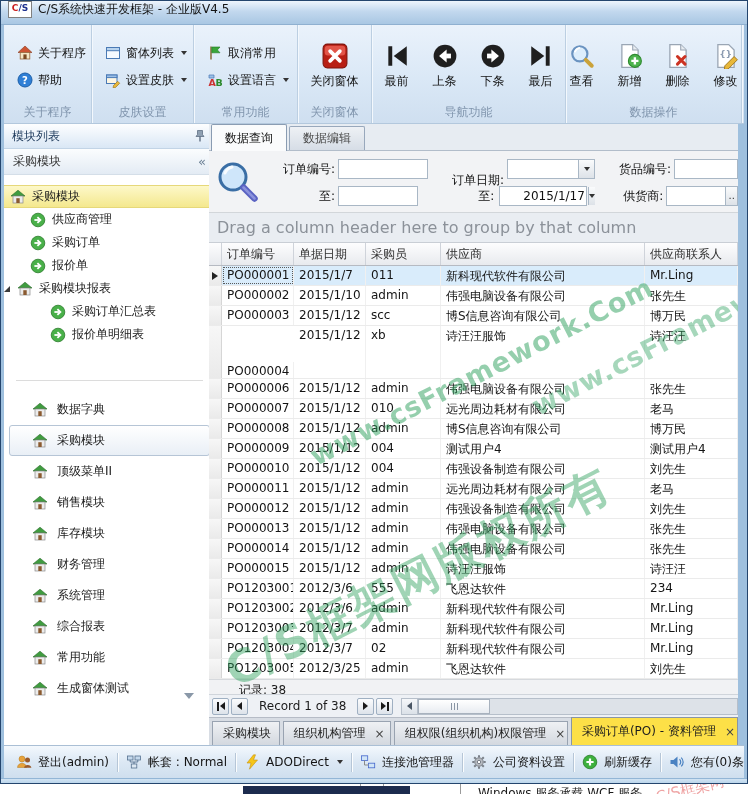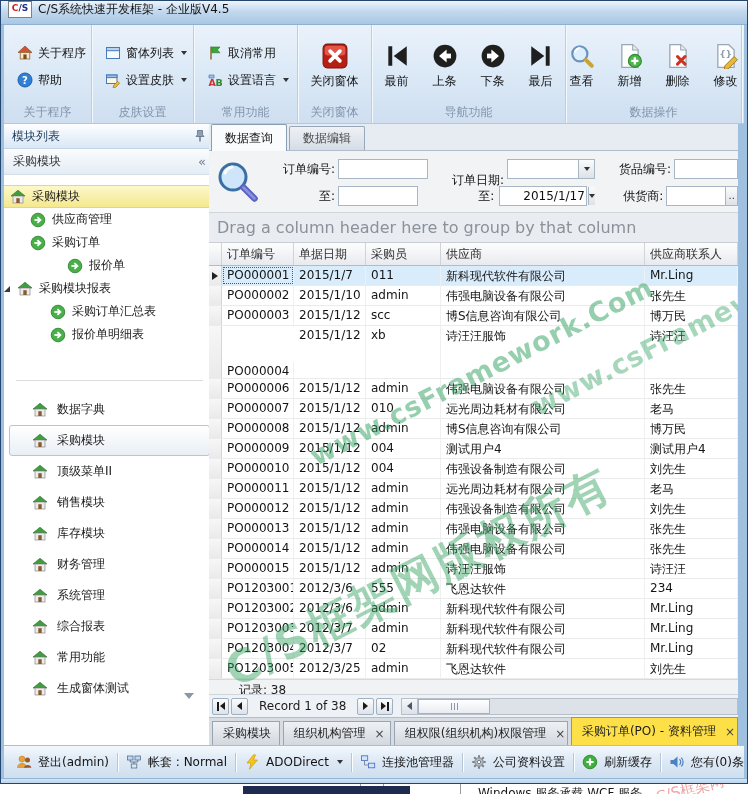--- a/index.html
+++ b/index.html
@@ -382,21 +382,21 @@
         <div class="tree-item" style="padding-left: 26px;">
           <span>
             <svg class="ico16" viewBox="0 0 16 16">
               <circle cx="8" cy="8" r="6.8" fill="#49b049" stroke="#2a7a2a" stroke-width="0.8"></circle>
               <path d="M4.4 8 h5.2" stroke="#fff" stroke-width="1.8"></path>
               <path d="M7.4 5.1 L10.4 8 L7.4 10.9" fill="none" stroke="#fff" stroke-width="1.8"></path>
             </svg>
           </span>
           <span>采购订单</span>
         </div>
-        <div class="tree-item" style="padding-left: 26px; margin-left: 37px;">
+        <div class="tree-item" style="padding-left: 26px;">
           <span>
             <svg class="ico16" viewBox="0 0 16 16">
               <circle cx="8" cy="8" r="6.8" fill="#49b049" stroke="#2a7a2a" stroke-width="0.8"></circle>
               <path d="M4.4 8 h5.2" stroke="#fff" stroke-width="1.8"></path>
               <path d="M7.4 5.1 L10.4 8 L7.4 10.9" fill="none" stroke="#fff" stroke-width="1.8"></path>
             </svg>
           </span>
           <span>报价单</span>
         </div>
         <div class="tree-item">

